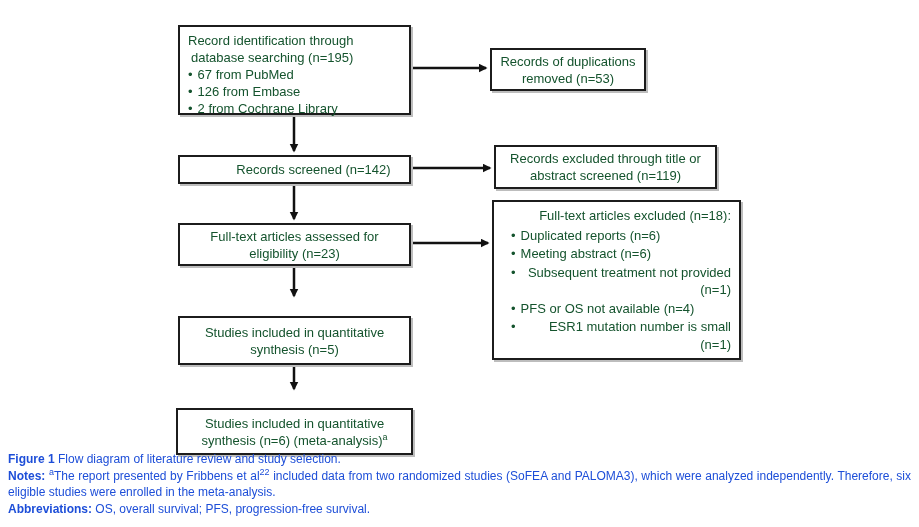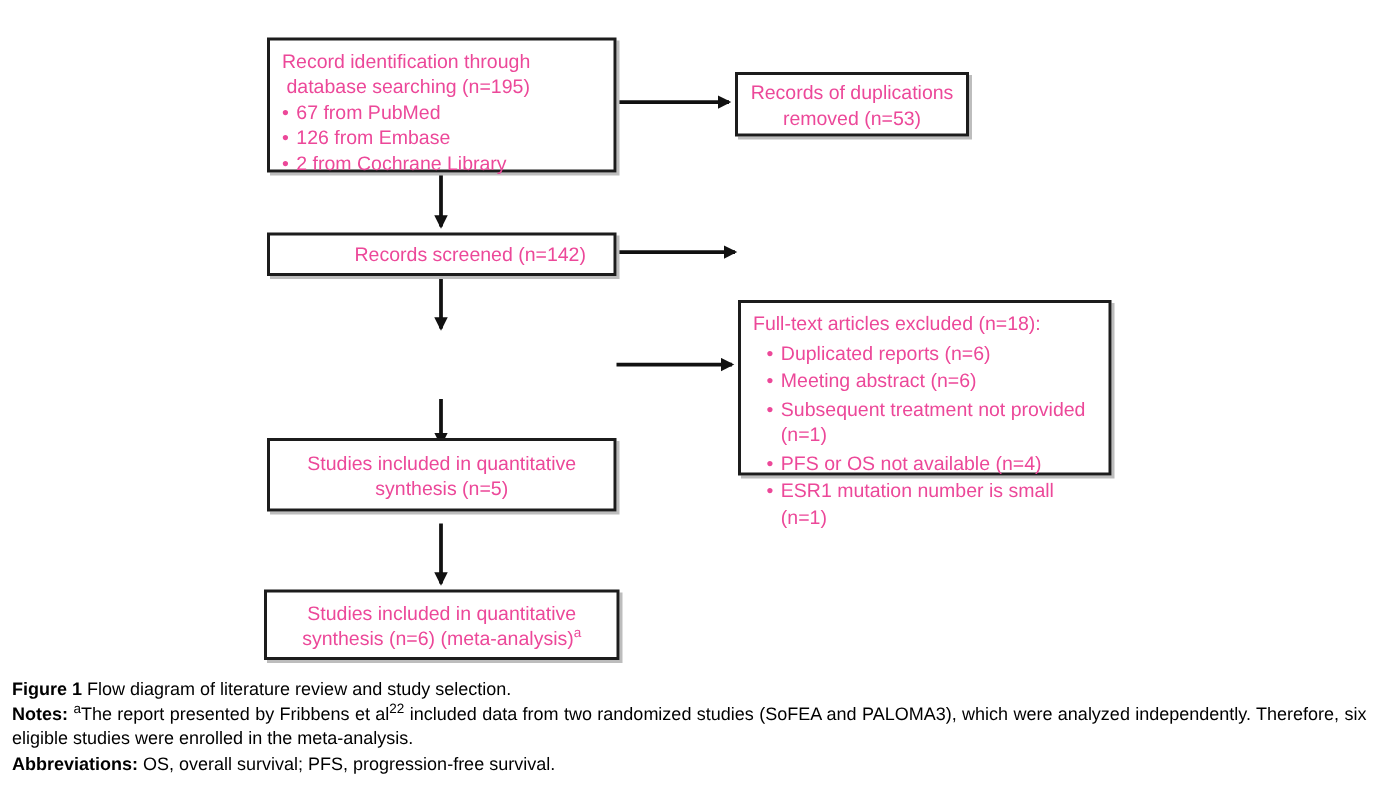--- a/index.html
+++ b/index.html
@@ -13,21 +13,21 @@
     color: #1a1a1a;
     overflow: hidden;
   }
   .flowbox {
     position: absolute;
     background: #ffffff;
     border: 2px solid #1c1c1c;
     box-shadow: 2px 2px 0 #bdbdbd;
     font-size: 13px;
     line-height: 17px;
-    color: #ec4899;
+    color: #14532d;
   }
   .centered {
     display: flex;
     align-items: center;
     justify-content: center;
     text-align: center;
     padding: 2px 8px;
   }
   .leftalign { padding: 5px 8px; text-align: left; }
   .bullet-row { display: flex; gap: 5px; }
@@ -35,21 +35,21 @@
   .excl-bullets { margin-left: 9px; margin-top: 2px; }
   .excl-bullets .bullet-row { margin-bottom: 1px; }
   svg.arrows { position: absolute; left: 0; top: 0; pointer-events: none; }
   .caption {
     position: absolute;
     left: 8px;
     top: 451px;
     width: 903px;
     font-size: 12px;
     line-height: 16.5px;
-    color: #000000;
+    color: #1d4ed8;
   }
   .caption p { margin: 0; }
   .caption .notes { text-align: justify; }
   .caption b { font-weight: bold; }
   sup { font-size: 9px; line-height: 0; }
 </style>
 </head>
 <body>
 
 <div class="page">
@@ -87,23 +87,29 @@
   </div>
 
   <div class="flowbox centered" style="left:490px; top:48px; width:156px; height:43px;">
     <span>Records of duplications removed (n=53)</span>
   </div>
 
   <div class="flowbox centered" style="left:178px; top:155px; width:233px; height:29px;padding-left:46px;">
     <span>Records screened (n=142)</span>
   </div>
 
+  <div class="flowbox centered" style="left:494px; top:145px; width:223px; height:44px;">
+    <span>Records excluded through title or abstract screened (n=119)</span>
+  </div>
 
+  <div class="flowbox centered" style="left:178px; top:223px; width:233px; height:43px;">
+    <span>Full-text articles assessed for eligibility (n=23)</span>
+  </div>
 
-  <div class="flowbox leftalign" style="left:492px; top:200px; width:249px; height:117px; line-height:17.5px;">
+  <div class="flowbox leftalign" style="left:492px; top:200px; width:249px; height:160px; line-height:17.5px;text-align:right;">
     <div>Full-text articles excluded (n=18):</div>
     <div class="excl-bullets">
       <div class="bullet-row">
         <span class="bullet">•</span>
         <span>Duplicated reports (n=6)</span>
       </div>
       <div class="bullet-row">
         <span class="bullet">•</span>
         <span>Meeting abstract (n=6)</span>
       </div>
@@ -115,25 +121,25 @@
         <span class="bullet">•</span>
         <span>PFS or OS not available (n=4)</span>
       </div>
       <div class="bullet-row">
         <span class="bullet">•</span>
         <span>ESR1 mutation number is small (n=1)</span>
       </div>
     </div>
   </div>
 
-  <div class="flowbox centered" style="left:178px; top:292px; width:233px; height:49px;">
+  <div class="flowbox centered" style="left:178px; top:316px; width:233px; height:49px;">
     <span>Studies included in quantitative synthesis (n=5)</span>
   </div>
 
-  <div class="flowbox centered" style="left:176px; top:393px; width:237px; height:47px;">
+  <div class="flowbox centered" style="left:176px; top:408px; width:237px; height:47px;">
     <span><span>Studies included in quantitative synthesis (n=6) (meta-analysis)</span><sup>a</sup></span>
   </div>
 
   <div class="caption">
     <p><b>Figure 1</b><span> Flow diagram of literature review and study selection.</span></p>
     <p class="notes"><b>Notes: </b><sup>a</sup><span>The report presented by Fribbens et al</span><sup>22</sup><span> included data from two randomized studies (SoFEA and PALOMA3), which were analyzed independently. Therefore, six eligible studies were enrolled in the meta-analysis.</span></p>
     <p><b>Abbreviations:</b><span> OS, overall survival; PFS, progression-free survival.</span></p>
   </div>
 
 </div>

